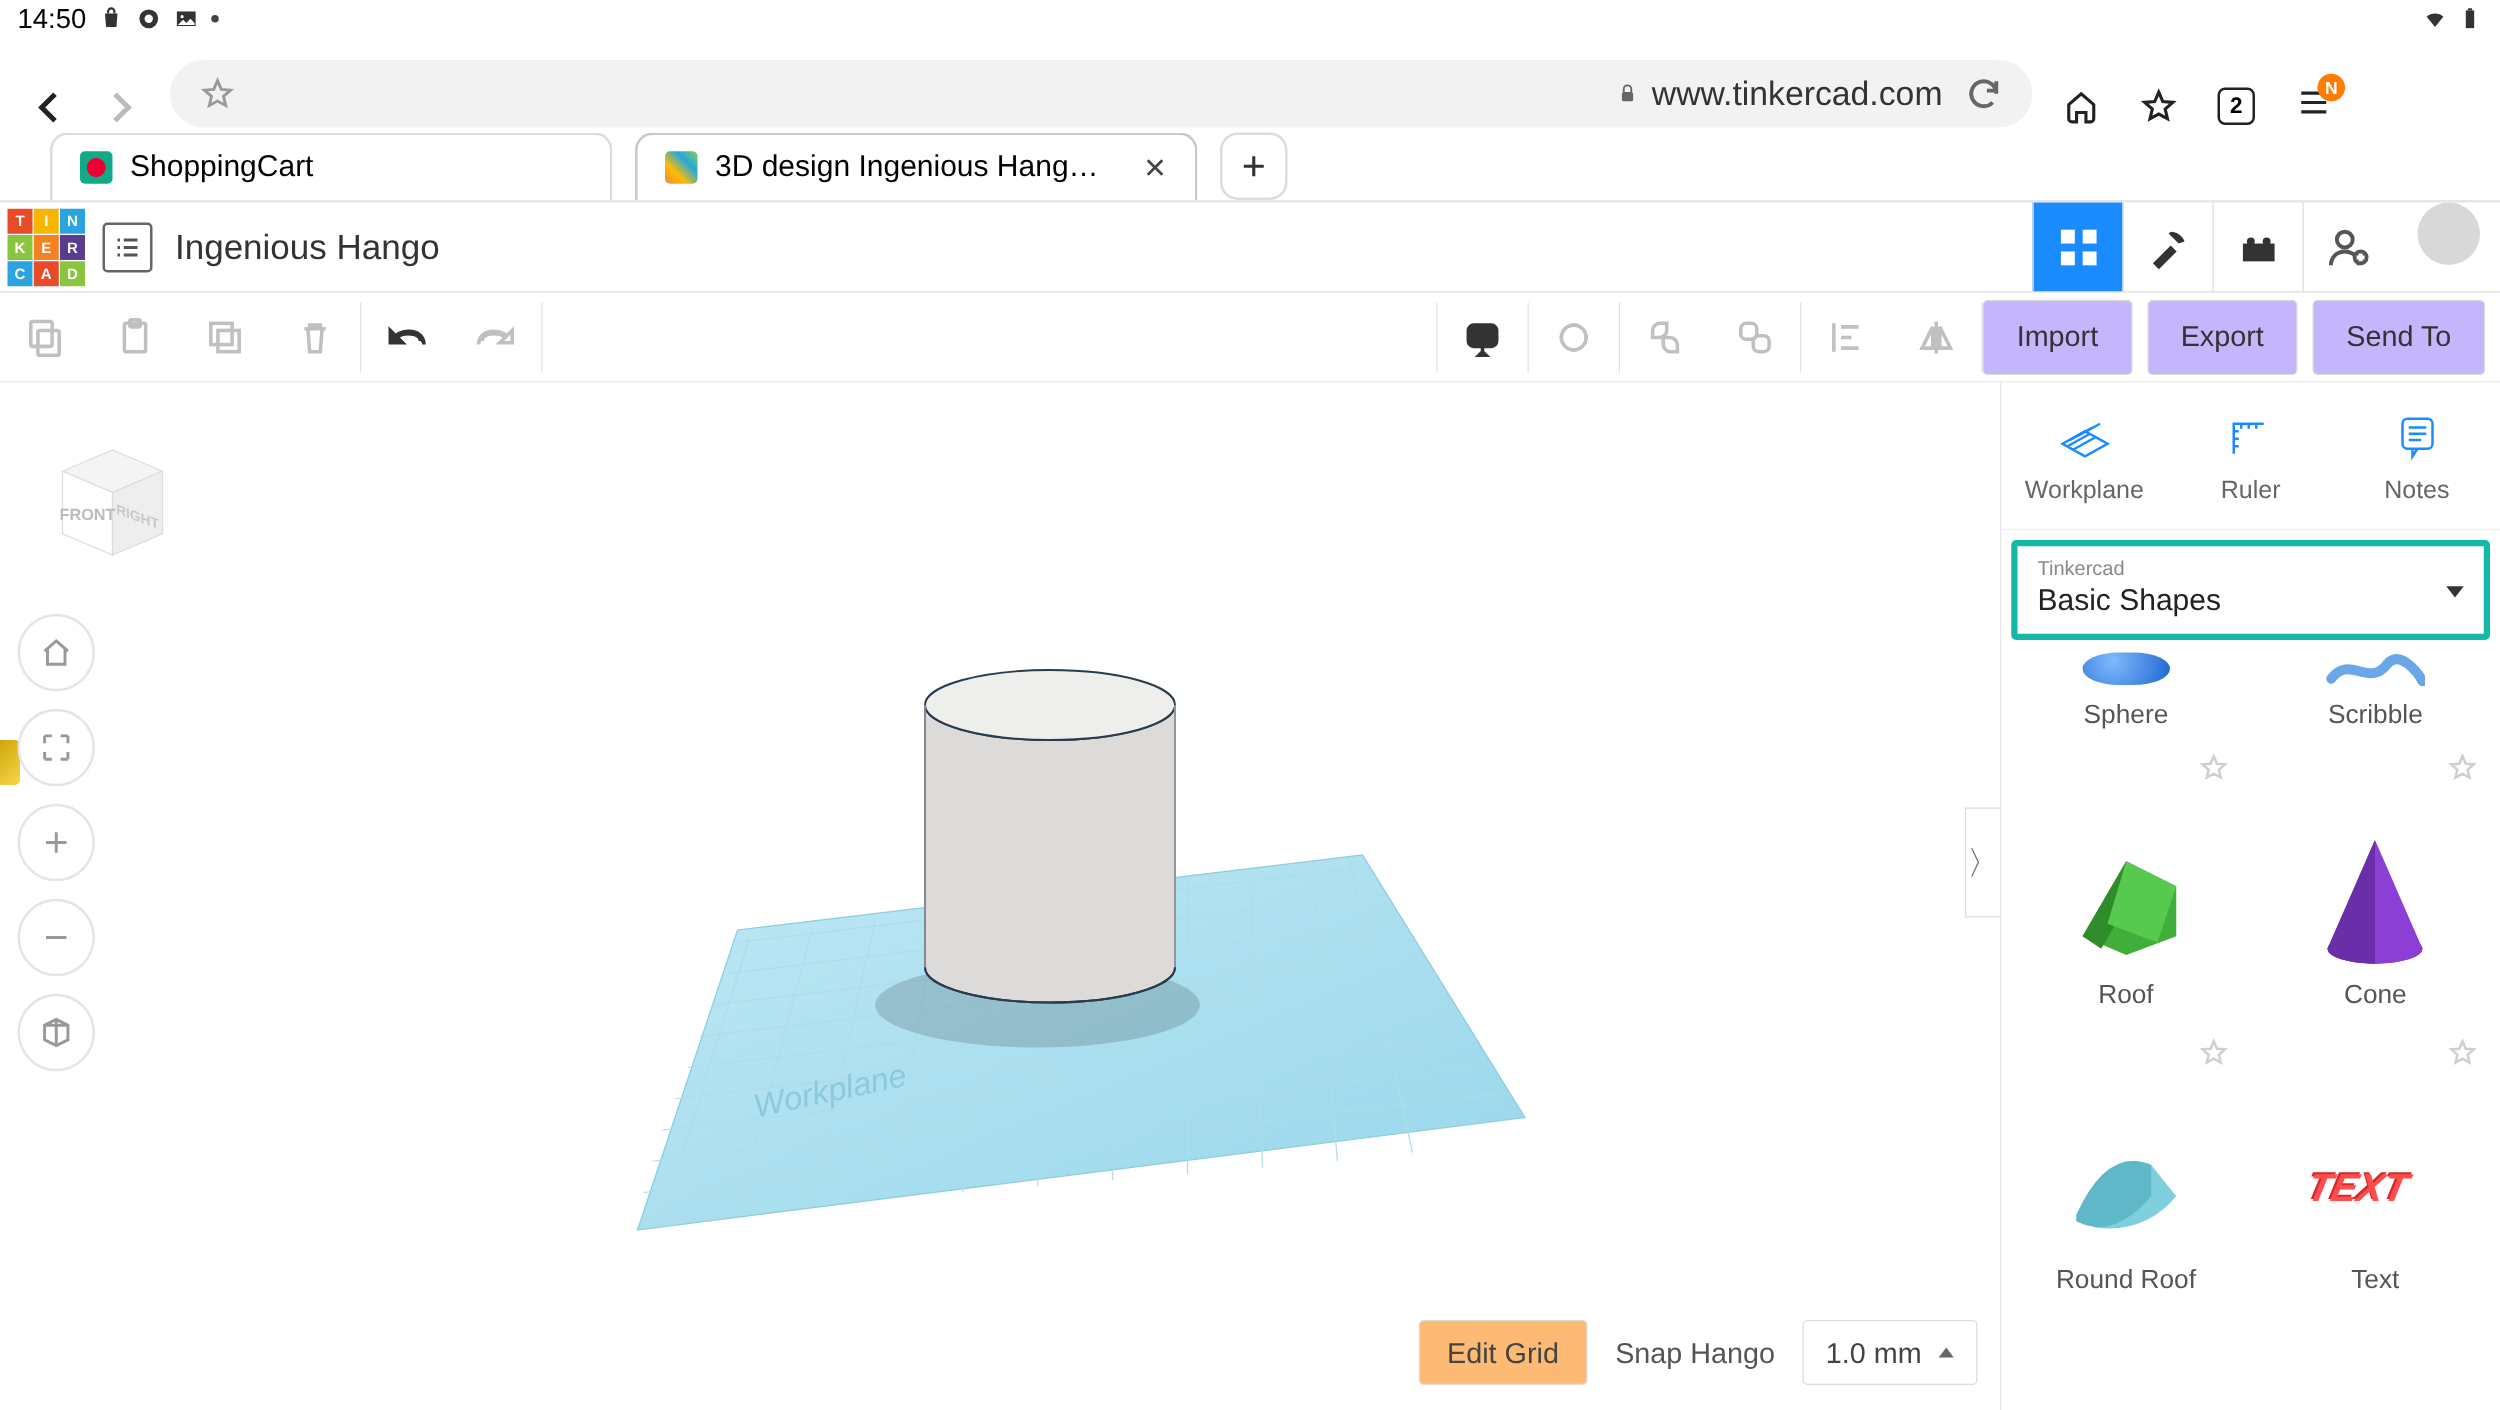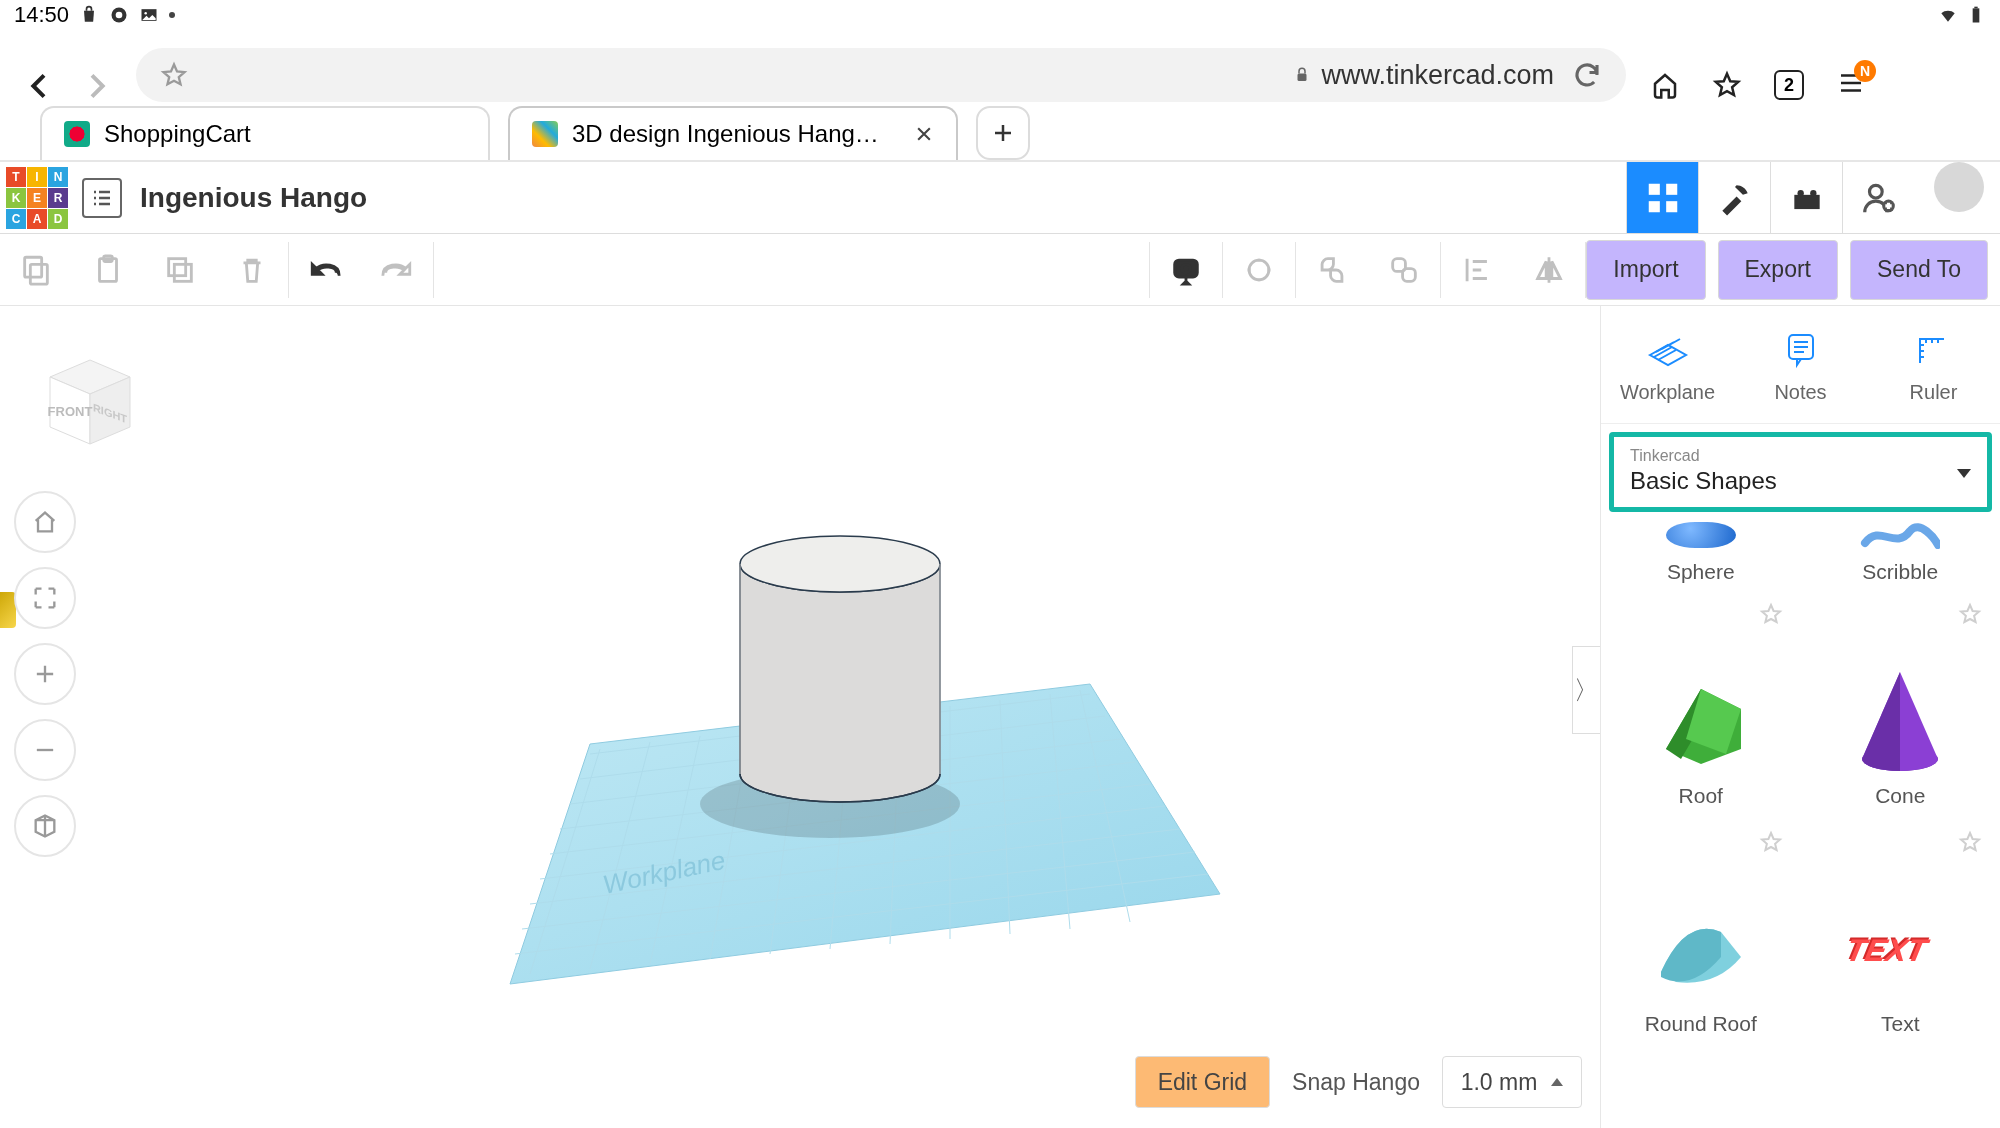--- a/index.html
+++ b/index.html
@@ -31,21 +31,21 @@
 .tab .favicon{width:26px;height:26px;border-radius:4px}
 .tab .close{width:20px;height:20px;stroke:#444;stroke-width:2.5;margin-left:auto}
 .new-tab{width:54px;height:54px;border:2px solid #dcdcdc;border-radius:14px;display:flex;align-items:center;justify-content:center;background:#fff}
 .new-tab svg{width:24px;height:24px;stroke:#333;stroke-width:2.5}
 
 .app-header{height:72px;display:flex;align-items:center;border-bottom:1px solid #ddd}
 .logo{width:62px;height:62px;margin-left:6px;margin-right:14px;display:grid;grid-template-columns:repeat(3,1fr);grid-template-rows:repeat(3,1fr);gap:1px}
 .logo div{font-size:12px;font-weight:900;display:flex;align-items:center;justify-content:center;color:#fff}
 .doc-list-btn{width:40px;height:40px;border:2px solid #666;border-radius:4px;display:flex;align-items:center;justify-content:center;margin-right:18px}
 .doc-list-btn svg{width:24px;height:24px;stroke:#555;stroke-width:2.5}
-.doc-title{font-size:28px;font-weight:700;color:#333}
+.doc-title{font-size:28px;font-weight:400;color:#333}
 .workspace-switch{margin-left:auto;display:flex;height:100%}
 .ws-btn{width:72px;height:100%;display:flex;align-items:center;justify-content:center;border-left:1px solid #ddd}
 .ws-btn.active{background:#1b8cff}
 .ws-btn svg{width:38px;height:38px}
 .avatar{width:50px;height:50px;border-radius:50%;background:#d8d8d8;margin:0 16px 0 20px}
 
 .toolbar{height:72px;display:flex;align-items:center;border-bottom:1px solid #e5e5e5}
 .tb-group{display:flex;height:100%;align-items:center}
 .tb-btn{width:72px;height:100%;display:flex;align-items:center;justify-content:center}
 .tb-btn svg{width:34px;height:34px;stroke:#c0c0c0;stroke-width:2;fill:none}
@@ -419,35 +419,35 @@
           <g fill="none" stroke="#1b8cff" stroke-width="2">
             <path d="M6 30 L24 20 L42 30 L24 40z"></path>
             <path d="M12 27 L30 17 M18 24 L36 14 M10 32 L28 22 M14 35 L32 25"></path>
           </g>
         </svg>
       <span>Workplane</span>
     </div>
     <div class="rp-tool">
       <svg viewBox="0 0 48 48">
           <g fill="none" stroke="#1b8cff" stroke-width="2">
+            <path d="M10 38 V14 H34"></path>
+            <path d="M10 20h4M10 26h4M10 32h4M16 14v4M22 14v4M28 14v4"></path>
+          </g>
+        </svg>
+      <span>Ruler</span>
+    </div>
+    <div class="rp-tool">
+      <svg viewBox="0 0 48 48">
+          <g fill="none" stroke="#1b8cff" stroke-width="2">
             <rect x="12" y="10" width="24" height="24" rx="4"></rect>
             <path d="M24 34l-4 6v-6"></path>
             <path d="M17 17h14M17 22h14M17 27h10"></path>
           </g>
         </svg>
       <span>Notes</span>
-    </div>
-    <div class="rp-tool">
-      <svg viewBox="0 0 48 48">
-          <g fill="none" stroke="#1b8cff" stroke-width="2">
-            <path d="M10 38 V14 H34"></path>
-            <path d="M10 20h4M10 26h4M10 32h4M16 14v4M22 14v4M28 14v4"></path>
-          </g>
-        </svg>
-      <span>Ruler</span>
     </div>
   </div>
 
   <div class="rp-dropdown">
     <div class="small">Tinkercad</div>
     <div class="big">Basic Shapes</div>
     <div class="caret"></div>
   </div>
 
   <div class="shapes">

